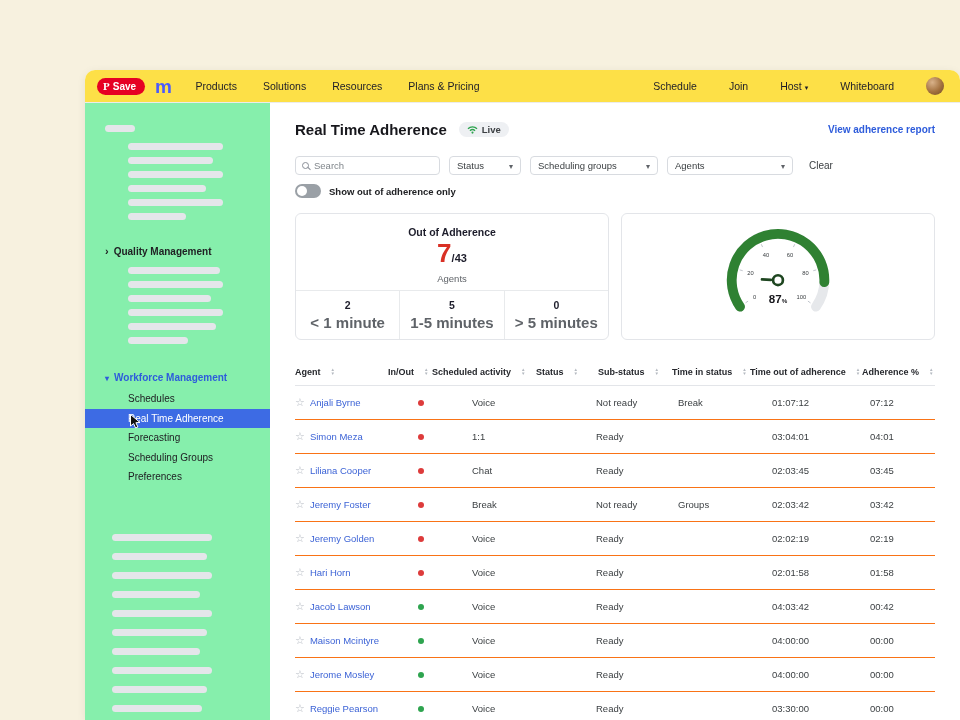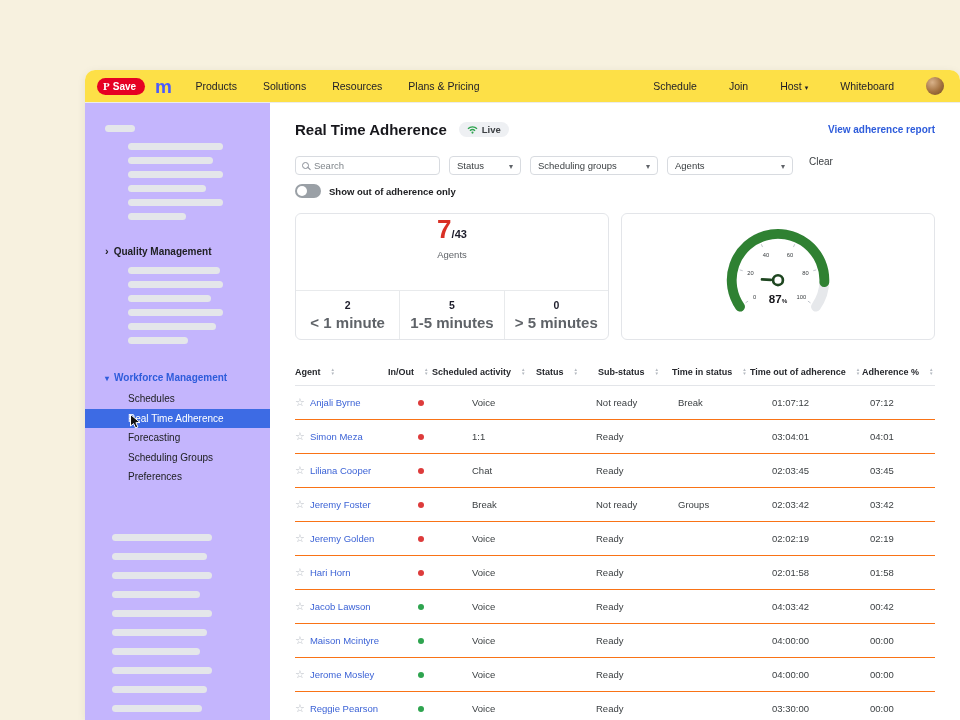--- a/index.html
+++ b/index.html
@@ -22,21 +22,21 @@
   .nav-item { font-size:10.5px; font-weight:500; color:#1c1c28; cursor:pointer; }
   .nav-right { display:flex; align-items:center; gap:32px; }
   .nav-chev::before { content:"▾"; font-size:7px; color:#1c1c28; margin-left:3px; }
   .avatar { width:18px; height:18px; border-radius:50%;
             background:radial-gradient(circle at 35% 30%, #d9b28a 0%, #a3713f 55%, #6f4a26 100%); }
 
   
   .body-row { display:flex; height:calc(100% - 33px); }
 
   
-  .sidebar { width:185px; background:#c4b5fd; position:relative; overflow:hidden; flex:none; }
+  .sidebar { width:185px; background:#86efac; position:relative; overflow:hidden; flex:none; }
   .skel { height:7px; border-radius:3.5px; background:#e4e6ea; }
   .skel-group { position:absolute; left:0; right:0; }
   .skel-group .skel + .skel { margin-top:7px; }
   .skel-group.loose .skel + .skel { margin-top:12px; }
   .side-row { position:absolute; left:20px; display:flex; align-items:center; gap:5px;
               font-size:10px; font-weight:700; }
   .qm-row { top:143px; color:#202124; }
   .qm-chev::before { content:"›"; font-size:11px; line-height:1; }
   .wm-row { top:269px; color:#2e5cdb; }
   .wm-chev::before { content:"▾"; font-size:8px; line-height:1; }
@@ -49,21 +49,21 @@
   
   .content { flex:1; position:relative; padding:0 25px; overflow:hidden; background:#fff; }
   .content-header { position:relative; margin-top:18px; display:flex; align-items:center; }
   .page-title { font-size:15px; font-weight:700; color:#17171c; }
   .live-badge { display:inline-flex; align-items:center; gap:4px; margin-left:12px;
                 background:#eef0f3; border-radius:10px; padding:2px 8px;
                 font-size:9.5px; font-weight:600; color:#3c4043; }
   .report-link { position:absolute; right:0; top:3px; font-size:10px; font-weight:600;
                  color:#2e5cdb; text-decoration:none; cursor:pointer; }
 
-  .filter-row { display:flex; align-items:flex-start; gap:9px; margin-top:18px; }
+  .filter-row { display:flex; align-items:center; gap:9px; margin-top:18px; }
   .search-box { width:145px; height:19px; border:1px solid #d8dbe0; border-radius:4px;
                 display:flex; align-items:center; padding:0 6px; gap:5px; background:#fff; }
   .search-icon { width:7px; height:7px; border:1.2px solid #8a8f98; border-radius:50%; position:relative; flex:none; }
   .search-icon::after { content:""; position:absolute; width:4px; height:1.2px; background:#8a8f98;
                         transform:rotate(45deg); right:-3px; bottom:-1px; }
   .search-box input { border:none; outline:none; width:100%; font-size:9.5px; color:#333;
                       background:transparent; font-family:inherit; }
   .search-box input::placeholder { color:#80868b; }
   .select { height:19px; border:1px solid #d8dbe0; border-radius:4px; background:#fff;
             display:flex; align-items:center; justify-content:space-between; padding:0 7px;
@@ -232,20 +232,21 @@
 
         <div class="toggle-row">
           <span class="toggle">
               <span class="knob"></span>
             </span>
           <span>Show out of adherence only</span>
         </div>
 
         <div class="cards-row">
           <section class="card">
+            <div class="card-title">Out of Adherence</div>
             <div class="big-count">
               <span class="count-red">7</span><span class="count-total">/43</span>
             </div>
             <div class="count-label">Agents</div>
             <div class="card-divider"></div>
             <div class="breakdown">
               <div class="bd-cell">
                 <div class="bd-value">2</div>
                 <div class="bd-label">&lt; 1 minute</div>
               </div>

